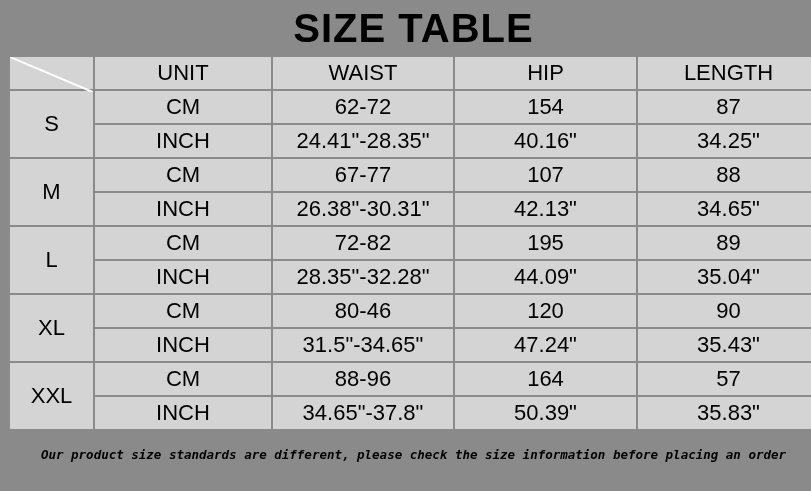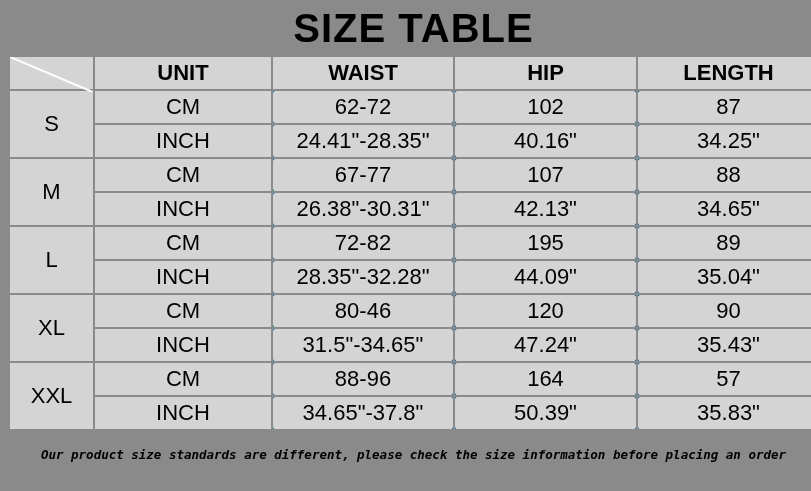--- a/index.html
+++ b/index.html
@@ -68,37 +68,36 @@
     position: relative;
     padding: 0;
   }
   td.corner .diag {
     position: absolute;
     inset: 0;
     display: block;
   }
   td.header-cell {
     background: #c9c9c9;
-    font-weight: bold;
+    font-weight: normal;
     font-size: 23px;
     height: 36px;
   }
   td.size-cell {
     background: #c9c9c9;
     font-weight: normal;
     font-size: 25px;
   }
   td.unit-cell {
     background: #d4d4d4;
     font-weight: normal;
   }
   td.val-cell {
     background: #d4d4d4;
     font-weight: normal;
-    border-radius: 6px;
   }
   td.alt {
     background: #c9c9c9;
   }
   .footer {
     flex: 1 1 auto;
     display: flex;
     align-items: flex-start;
     justify-content: center;
     padding-top: 16px;
@@ -141,21 +140,21 @@
         <td class="header-cell">UNIT</td>
         <td class="header-cell">WAIST</td>
         <td class="header-cell">HIP</td>
         <td class="header-cell">LENGTH</td>
       </tr>
 
       <tr>
         <td class="size-cell" rowspan="2">S</td>
         <td class="unit-cell">CM</td>
         <td class="val-cell">62-72</td>
-        <td class="val-cell">102</td>
+        <td class="val-cell">154</td>
         <td class="val-cell">87</td>
       </tr>
       <tr>
         <td class="unit-cell alt">INCH</td>
         <td class="val-cell alt">24.41"-28.35"</td>
         <td class="val-cell alt">40.16"</td>
         <td class="val-cell alt">34.25"</td>
       </tr>
 
       <tr>

